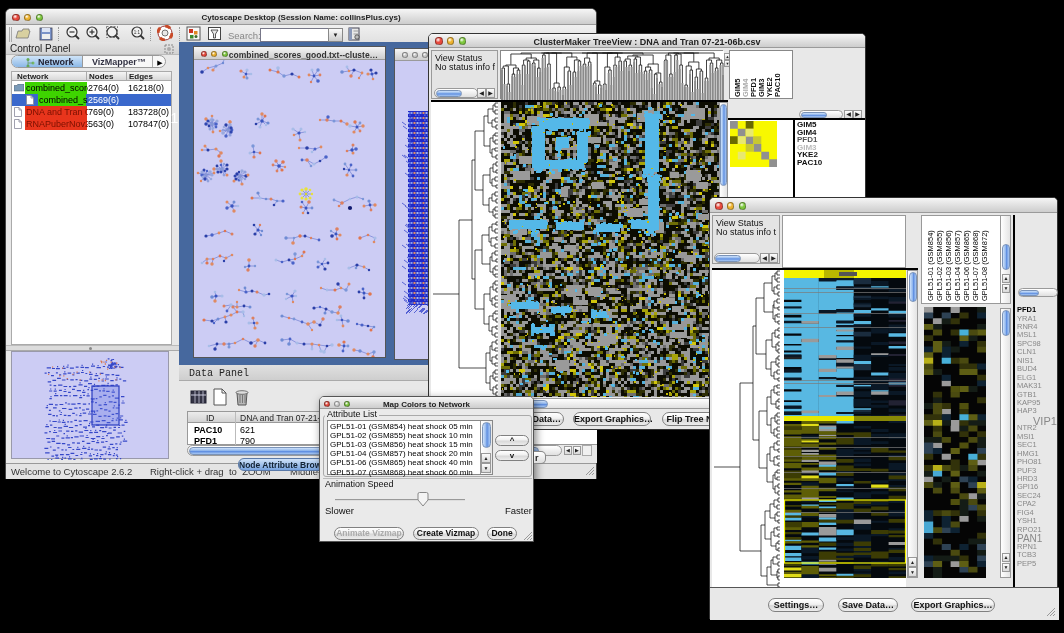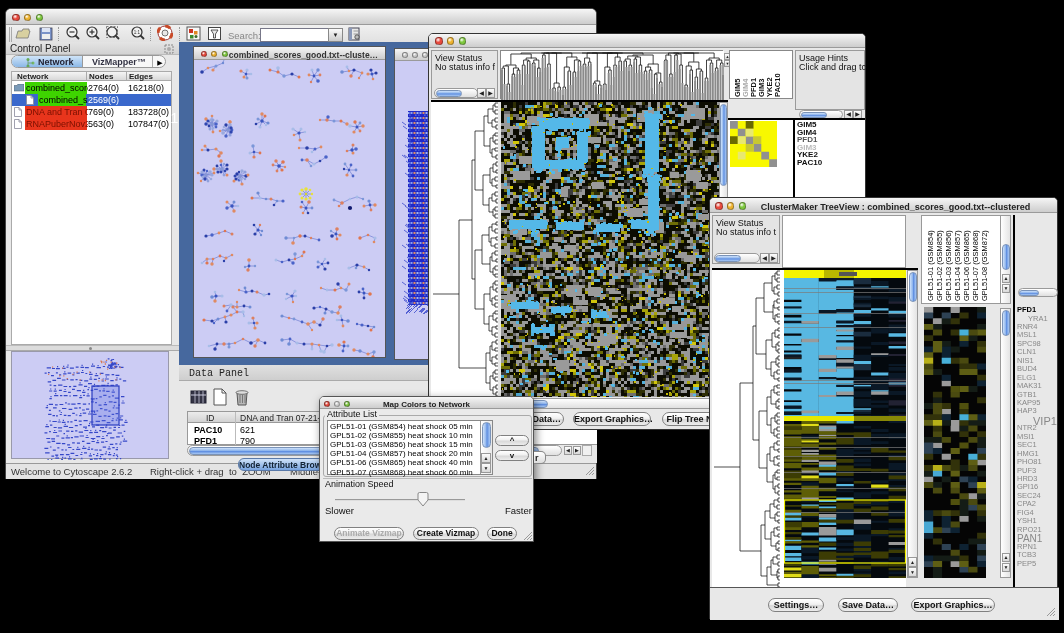--- a/index.html
+++ b/index.html
@@ -2,20 +2,21 @@
 <html><head><meta charset="utf-8"><style>
 * { margin:0; padding:0; box-sizing:border-box; }
 body { width:1064px; height:633px; background:#000; font-family:"Liberation Sans", sans-serif; overflow:hidden; position:relative; }
 .abs { position:absolute; }
 .win { position:absolute; background:#e8e8e8; }
 .tbar { position:absolute; left:0; top:0; right:0; background:linear-gradient(180deg,#f6f6f6 0%,#e3e3e3 45%,#cdcdcd 100%); border-bottom:1px solid #9a9a9a; }
 .ttext { position:absolute; width:100%; text-align:center; font-weight:bold; color:#222; white-space:nowrap; }
 </style></head><body>
 <div class="win" style="left:5px;top:8px;width:592px;height:471px;border-radius:6px 6px 0 0;border:1px solid #444;">
     <div class="tbar" style="height:16px;border-radius:5px 5px 0 0;"></div>
+    <div class="ttext" style="top:4px;font-size:8px;">Cytoscape Desktop (Session Name: collinsPlus.cys)</div>
     <div style="position:absolute;left:6.4px;top:4.9px;width:7.2px;height:7.2px;border-radius:50%;background:radial-gradient(circle at 35% 30%, #fff 0%, #e8493d 45%, #e8493d 100%);border:0.5px solid rgba(0,0,0,0.35);"></div>
     <div style="position:absolute;left:18.099999999999998px;top:4.9px;width:7.2px;height:7.2px;border-radius:50%;background:radial-gradient(circle at 35% 30%, #fff 0%, #eeb32f 45%, #eeb32f 100%);border:0.5px solid rgba(0,0,0,0.35);"></div>
     <div style="position:absolute;left:29.799999999999997px;top:4.9px;width:7.2px;height:7.2px;border-radius:50%;background:radial-gradient(circle at 35% 30%, #fff 0%, #7ec83e 45%, #7ec83e 100%);border:0.5px solid rgba(0,0,0,0.35);"></div>
     <div class="abs" style="left:0;top:16px;width:100%;height:24px;background:linear-gradient(180deg,#f0f0f0,#dcdcdc);border-bottom:1px solid #aaa;"></div>
     <div class="abs" style="left:3px;top:18px;width:1px;height:16px;background:#aaa;"></div>
     <div class="abs" style="left:5px;top:18px;width:1px;height:16px;background:#aaa;"></div>
     <div class="abs" style="left:9px;top:17px;width:16px;height:16px;">
       <svg width="16" height="16" viewBox="0 0 16 16" style="display:block;">
         <path d="M1 12 L3 5 L7 5 L8 3 L14 3 L14 5 L15 5 L13 12 Z" fill="#d8d0a0" stroke="#777" stroke-width="0.8"></path>
       </svg>
@@ -683,20 +684,21 @@
             </pattern>
           </defs>
           <rect x="13" y="50" width="23" height="194" fill="url(#gp)"></rect>
           <path stroke="#3848cc" stroke-width="0.8" fill="none" d="M12 196l4 3M13 235l4 3M13 231l4 3M7 142l4 3M15 178l4 3M14 74l4 3M11 100l4 3M11 163l4 3M7 94l4 3M9 230l4 3M13 83l4 3M13 79l4 3M12 77l4 3M7 221l4 3M9 94l4 3M15 221l4 3M9 239l4 3M11 183l4 3M9 235l4 3M13 240l4 3M14 110l4 3M10 84l4 3M8 65l4 3M9 169l4 3M7 184l4 3M10 112l4 3M14 145l4 3M10 145l4 3M13 63l4 3M15 56l4 3M13 216l4 3M7 205l4 3M10 164l4 3M7 61l4 3M8 237l4 3M9 199l4 3M34 252l4 -4M19 247l4 -4M24 251l4 -4M13 251l4 -4M31 252l4 -4M11 253l4 -4M12 247l4 -4M26 252l4 -4M19 252l4 -4M24 247l4 -4M18 246l4 -4M12 245l4 -4M28 253l4 -4M14 244l4 -4M36 249l4 -4M21 246l4 -4M25 251l4 -4M22 248l4 -4M11 252l4 -4M11 248l4 -4M32 245l4 -4M29 253l4 -4M26 251l4 -4M13 248l4 -4M14 252l4 -4M18 248l4 -4"></path>
         </svg>
       </div>
     </div>
   </div>
 <div class="win" style="left:428px;top:33px;width:438px;height:397px;border:1px solid #333;border-radius:5px 5px 0 0;">
     <div class="tbar" style="height:14px;border-radius:4px 4px 0 0;"></div>
+    <div class="ttext" style="top:3px;font-size:9px;">ClusterMaker TreeView : DNA and Tran 07-21-06b.csv</div>
     <div style="position:absolute;left:6.4px;top:3.4px;width:7.2px;height:7.2px;border-radius:50%;background:radial-gradient(circle at 35% 30%, #fff 0%, #e8493d 45%, #e8493d 100%);border:0.5px solid rgba(0,0,0,0.35);"></div>
     <div style="position:absolute;left:18.099999999999998px;top:3.4px;width:7.2px;height:7.2px;border-radius:50%;background:radial-gradient(circle at 35% 30%, #fff 0%, #eeb32f 45%, #eeb32f 100%);border:0.5px solid rgba(0,0,0,0.35);"></div>
     <div style="position:absolute;left:29.799999999999997px;top:3.4px;width:7.2px;height:7.2px;border-radius:50%;background:radial-gradient(circle at 35% 30%, #fff 0%, #7ec83e 45%, #7ec83e 100%);border:0.5px solid rgba(0,0,0,0.35);"></div>
     <div class="abs" style="left:2px;top:16px;width:67px;height:49px;background:#e4e4e4;border:1px solid #9a9a9a;">
       <div class="abs" style="left:3px;top:2px;font-size:9px;color:#111;">View Status</div>
       <div class="abs" style="left:3px;top:11px;font-size:9px;color:#111;white-space:nowrap;">No status info f</div>
     </div>
     <div style="position:absolute;left:5px;top:54px;width:44px;height:10px;border-radius:5.0px;background:linear-gradient(180deg,#ffffff,#e0e0e0);border:1px solid #9a9a9a;"></div>
     <div style="position:absolute;left:7px;top:55.5px;width:26px;height:7px;border-radius:3.5px;background:linear-gradient(180deg,#cfe2fa 0%,#8db4ec 45%,#5c8ce0 55%,#a8c8f4 100%);border:1px solid #7a93b8;"></div>
     <div style="position:absolute;left:48px;top:54px;width:9px;height:10px;background:linear-gradient(180deg,#fdfdfd,#d8d8d8);border:1px solid #999;font-size:6px;line-height:8px;text-align:center;color:#222;">◀</div>
@@ -710,24 +712,20 @@
     </div>
     <div style="position:absolute;left:295px;top:19px;width:7px;height:7px;background:linear-gradient(180deg,#fdfdfd,#d8d8d8);border:1px solid #999;font-size:4px;line-height:5px;text-align:center;color:#222;">▲</div>
     <div style="position:absolute;left:295px;top:26px;width:7px;height:7px;background:linear-gradient(180deg,#fdfdfd,#d8d8d8);border:1px solid #999;font-size:4px;line-height:5px;text-align:center;color:#222;">▼</div>
     <div class="abs" style="left:300px;top:16px;width:64px;height:49px;background:#fff;border:1px solid #888;"></div>
     <div class="abs" style="left:304px;top:63px;font-size:7.5px;font-weight:bold;color:#111;transform:rotate(-90deg);transform-origin:0 0;white-space:nowrap;">GIM5</div>
     <div class="abs" style="left:312px;top:63px;font-size:7.5px;font-weight:bold;color:#aaa;transform:rotate(-90deg);transform-origin:0 0;white-space:nowrap;">GIM4</div>
     <div class="abs" style="left:320px;top:63px;font-size:7.5px;font-weight:bold;color:#111;transform:rotate(-90deg);transform-origin:0 0;white-space:nowrap;">PFD1</div>
     <div class="abs" style="left:328px;top:63px;font-size:7.5px;font-weight:bold;color:#111;transform:rotate(-90deg);transform-origin:0 0;white-space:nowrap;">GIM3</div>
     <div class="abs" style="left:336px;top:63px;font-size:7.5px;font-weight:bold;color:#111;transform:rotate(-90deg);transform-origin:0 0;white-space:nowrap;">YKE2</div>
     <div class="abs" style="left:344px;top:63px;font-size:7.5px;font-weight:bold;color:#111;transform:rotate(-90deg);transform-origin:0 0;white-space:nowrap;">PAC10</div>
-    <div class="abs" style="left:366px;top:16px;width:70px;height:60px;background:#e4e4e4;border:1px solid #9a9a9a;">
-      <div class="abs" style="left:3px;top:2px;font-size:9px;color:#111;">Usage Hints</div>
-      <div class="abs" style="left:3px;top:11px;font-size:9px;color:#111;white-space:nowrap;">Click and drag tc</div>
-    </div>
     <div style="position:absolute;left:370px;top:76px;width:44px;height:9px;border-radius:4.5px;background:linear-gradient(180deg,#ffffff,#e0e0e0);border:1px solid #9a9a9a;"></div>
     <div style="position:absolute;left:372px;top:77.5px;width:26px;height:6px;border-radius:3.0px;background:linear-gradient(180deg,#cfe2fa 0%,#8db4ec 45%,#5c8ce0 55%,#a8c8f4 100%);border:1px solid #7a93b8;"></div>
     <div style="position:absolute;left:415px;top:76px;width:9px;height:9px;background:linear-gradient(180deg,#fdfdfd,#d8d8d8);border:1px solid #999;font-size:6px;line-height:7px;text-align:center;color:#222;">◀</div>
     <div style="position:absolute;left:424px;top:76px;width:9px;height:9px;background:linear-gradient(180deg,#fdfdfd,#d8d8d8);border:1px solid #999;font-size:6px;line-height:7px;text-align:center;color:#222;">▶</div>
     <div class="abs" style="left:298px;top:84px;width:138px;height:2px;background:#000;"></div>
     <div class="abs" style="left:298px;top:86px;width:66px;height:77px;background:#fff;"></div>
     <div class="abs" style="left:366px;top:86px;width:70px;height:77px;background:#fff;"></div>
     <div class="abs" style="left:364px;top:84px;width:2px;height:79px;background:#000;"></div>
     <div class="abs" style="left:301px;top:87px;width:47px;height:46px;">
       <svg width="47" height="46" viewBox="0 0 47 46" style="display:block;">
@@ -771,21 +769,20 @@
     <div style="position:absolute;left:291px;top:70px;width:7px;height:82px;border-radius:3.5px;background:linear-gradient(90deg,#cfe2fa 0%,#8db4ec 45%,#5c8ce0 55%,#a8c8f4 100%);border:1px solid #7a93b8;"></div>
     <div style="position:absolute;left:4px;top:364px;width:294px;height:11px;border-radius:5.5px;background:linear-gradient(180deg,#ffffff,#e0e0e0);border:1px solid #9a9a9a;"></div>
     <div style="position:absolute;left:92px;top:365.5px;width:27px;height:8px;border-radius:4.0px;background:linear-gradient(180deg,#cfe2fa 0%,#8db4ec 45%,#5c8ce0 55%,#a8c8f4 100%);border:1px solid #7a93b8;"></div>
     <div style="position:absolute;left:12px;top:378px;width:56px;height:14px;border-radius:7.0px;background:linear-gradient(180deg,#ffffff 0%,#f0f0f0 45%,#d8d8d8 55%,#ececec 100%);border:1px solid #808080;font-size:9px;font-weight:bold;color:#111;text-align:center;line-height:12px;white-space:nowrap;">Settings…</div>
     <div style="position:absolute;left:77px;top:378px;width:58px;height:14px;border-radius:7.0px;background:linear-gradient(180deg,#ffffff 0%,#f0f0f0 45%,#d8d8d8 55%,#ececec 100%);border:1px solid #808080;font-size:9px;font-weight:bold;color:#111;text-align:center;line-height:12px;white-space:nowrap;">Save Data…</div>
     <div style="position:absolute;left:144px;top:378px;width:78px;height:14px;border-radius:7.0px;background:linear-gradient(180deg,#ffffff 0%,#f0f0f0 45%,#d8d8d8 55%,#ececec 100%);border:1px solid #808080;font-size:9px;font-weight:bold;color:#111;text-align:center;line-height:12px;white-space:nowrap;">Export Graphics…</div>
     <div style="position:absolute;left:233px;top:378px;width:76px;height:14px;border-radius:7.0px;background:linear-gradient(180deg,#ffffff 0%,#f0f0f0 45%,#d8d8d8 55%,#ececec 100%);border:1px solid #808080;font-size:9px;font-weight:bold;color:#111;text-align:center;line-height:12px;white-space:nowrap;">Flip Tree Nodes</div>
   </div>
 <div class="win" style="left:709px;top:197px;width:349px;height:422px;border:1px solid #333;border-radius:5px 5px 0 0;">
     <div class="tbar" style="height:15px;border-radius:4px 4px 0 0;"></div>
-    <div class="ttext" style="top:4px;left:26px;width:auto;right:2px;font-size:9px;">ClusterMaker TreeView : combined_scores_good.txt--clustered</div>
     <div style="position:absolute;left:5.4px;top:4.4px;width:7.2px;height:7.2px;border-radius:50%;background:radial-gradient(circle at 35% 30%, #fff 0%, #e8493d 45%, #e8493d 100%);border:0.5px solid rgba(0,0,0,0.35);"></div>
     <div style="position:absolute;left:17.099999999999998px;top:4.4px;width:7.2px;height:7.2px;border-radius:50%;background:radial-gradient(circle at 35% 30%, #fff 0%, #eeb32f 45%, #eeb32f 100%);border:0.5px solid rgba(0,0,0,0.35);"></div>
     <div style="position:absolute;left:28.799999999999997px;top:4.4px;width:7.2px;height:7.2px;border-radius:50%;background:radial-gradient(circle at 35% 30%, #fff 0%, #7ec83e 45%, #7ec83e 100%);border:0.5px solid rgba(0,0,0,0.35);"></div>
     <div class="abs" style="left:2px;top:17px;width:68px;height:49px;background:#e4e4e4;border:1px solid #9a9a9a;">
       <div class="abs" style="left:3px;top:2px;font-size:9px;color:#111;">View Status</div>
       <div class="abs" style="left:3px;top:11px;font-size:9px;color:#111;white-space:nowrap;">No status info t</div>
     </div>
     <div style="position:absolute;left:4px;top:55px;width:46px;height:10px;border-radius:5.0px;background:linear-gradient(180deg,#ffffff,#e0e0e0);border:1px solid #9a9a9a;"></div>
     <div style="position:absolute;left:5px;top:56.5px;width:26px;height:7px;border-radius:3.5px;background:linear-gradient(180deg,#cfe2fa 0%,#8db4ec 45%,#5c8ce0 55%,#a8c8f4 100%);border:1px solid #7a93b8;"></div>
     <div style="position:absolute;left:50px;top:55px;width:9px;height:10px;background:linear-gradient(180deg,#fdfdfd,#d8d8d8);border:1px solid #999;font-size:6px;line-height:8px;text-align:center;color:#222;">◀</div>
@@ -854,21 +851,21 @@
         <path fill="#b8b018" d="M0 50.8h9.2v5.9h-9.2zM8.9 112.9h9.2v5.9h-9.2zM8.9 158.1h9.2v5.9h-9.2zM53.1 175h9.2v5.9h-9.2z"></path>
         <path fill="#50500e" d="M26.6 79h9.2v5.9h-9.2zM35.4 96h9.2v5.9h-9.2zM35.4 135.5h9.2v5.9h-9.2zM26.6 192h9.2v5.9h-9.2z"></path>
         <path fill="#48a8d4" d="M8.9 163.7h9.2v5.9h-9.2zM0 214.5h9.2v5.9h-9.2zM0 220.2h9.2v5.9h-9.2z"></path>
       </svg>
     </div>
     <div style="position:absolute;left:290px;top:110px;width:11px;height:270px;background:linear-gradient(90deg,#fff,#e4e4e4);border:1px solid #999;"></div>
     <div style="position:absolute;left:291.5px;top:112px;width:8px;height:26px;border-radius:4.0px;background:linear-gradient(90deg,#cfe2fa 0%,#8db4ec 45%,#5c8ce0 55%,#a8c8f4 100%);border:1px solid #7a93b8;"></div>
     <div style="position:absolute;left:292px;top:355px;width:8px;height:9px;background:linear-gradient(180deg,#fdfdfd,#d8d8d8);border:1px solid #999;font-size:5px;line-height:7px;text-align:center;color:#222;">▲</div>
     <div style="position:absolute;left:292px;top:365px;width:8px;height:9px;background:linear-gradient(180deg,#fdfdfd,#d8d8d8);border:1px solid #999;font-size:5px;line-height:7px;text-align:center;color:#222;">▼</div>
     <div class="abs" style="left:307px;top:107.0px;font-size:7.5px;font-weight:bold;color:#000;">PFD1</div>
-    <div class="abs" style="left:318px;top:115.5px;font-size:7.5px;font-weight:normal;color:#888;">YRA1</div>
+    <div class="abs" style="left:307px;top:115.5px;font-size:7.5px;font-weight:normal;color:#888;">YRA1</div>
     <div class="abs" style="left:307px;top:123.9px;font-size:7.5px;font-weight:normal;color:#888;">RNR4</div>
     <div class="abs" style="left:307px;top:132.3px;font-size:7.5px;font-weight:normal;color:#888;">MSL1</div>
     <div class="abs" style="left:307px;top:140.8px;font-size:7.5px;font-weight:normal;color:#888;">SPC98</div>
     <div class="abs" style="left:307px;top:149.2px;font-size:7.5px;font-weight:normal;color:#888;">CLN1</div>
     <div class="abs" style="left:307px;top:157.7px;font-size:7.5px;font-weight:normal;color:#888;">NIS1</div>
     <div class="abs" style="left:307px;top:166.1px;font-size:7.5px;font-weight:normal;color:#888;">BUD4</div>
     <div class="abs" style="left:307px;top:174.6px;font-size:7.5px;font-weight:normal;color:#888;">ELG1</div>
     <div class="abs" style="left:307px;top:183.1px;font-size:7.5px;font-weight:normal;color:#888;">MAK31</div>
     <div class="abs" style="left:307px;top:191.5px;font-size:7.5px;font-weight:normal;color:#888;">GTB1</div>
     <div class="abs" style="left:307px;top:199.9px;font-size:7.5px;font-weight:normal;color:#888;">KAP95</div>

